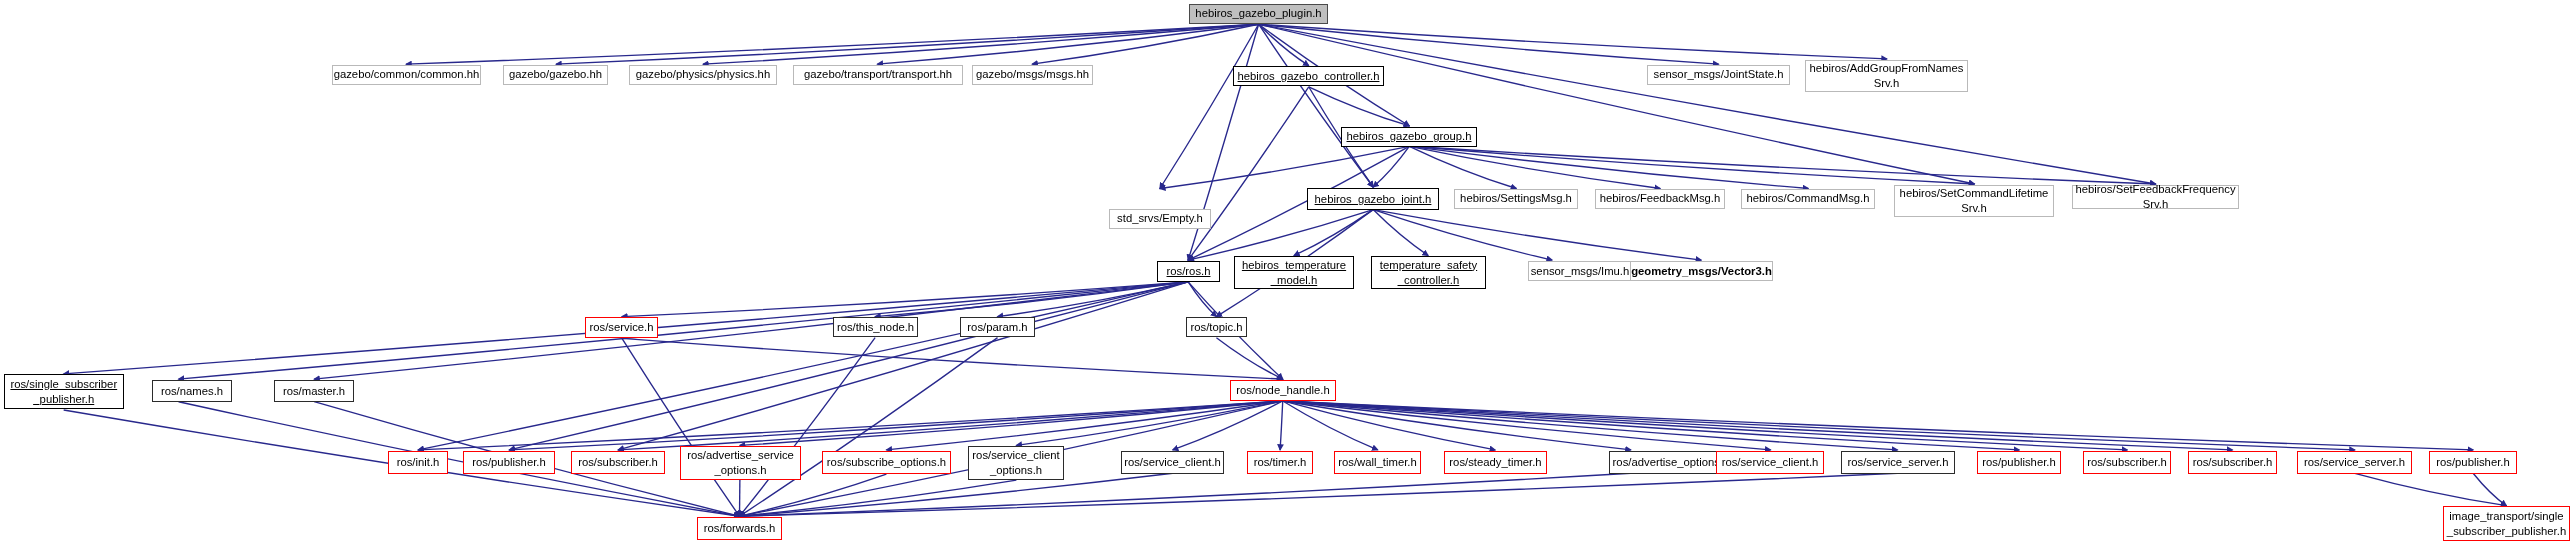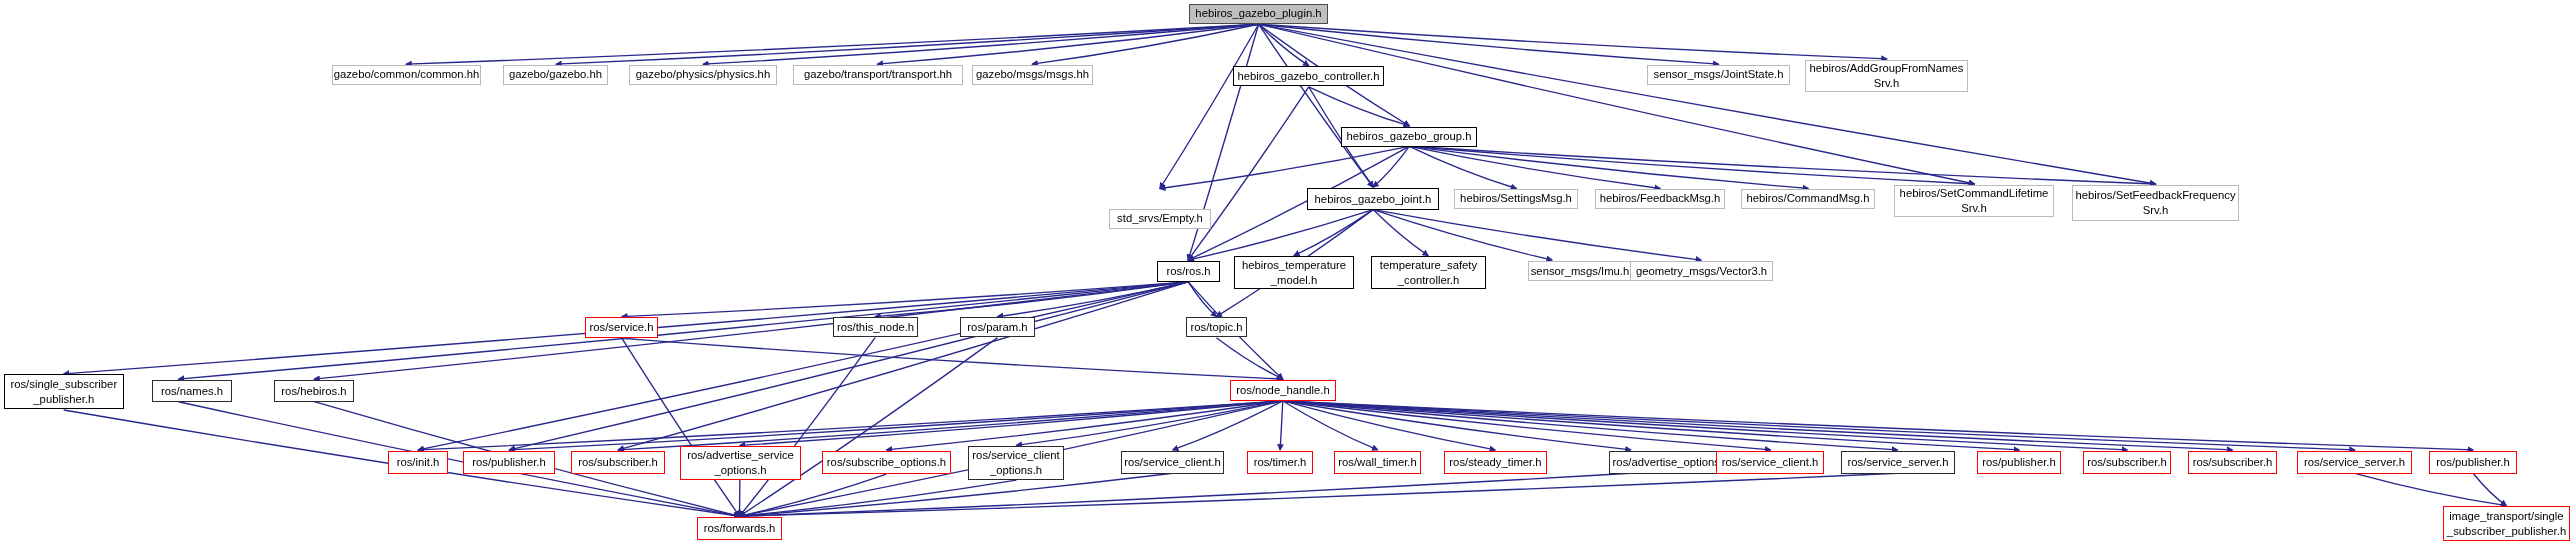--- a/index.html
+++ b/index.html
@@ -28,21 +28,21 @@
   .node .lbl {
     white-space: pre-line;
     text-align: center;
     font-size: 11.3px;
     line-height: 15px;
     color: #000000;
     padding: 4px 3px;
   }
   .node.gray  { border: 0.8px solid #b9b9b9; }
   .node.black { border: 0.8px solid #2b2b2b; }
-  .node.bold  { border: 1.5px solid #000000; }
+  .node.bold  { border: 1.5px solid #000000; text-decoration: underline; }
   .node.red   { border: 1.1px solid #ff0000; }
   .node.root  { border: 1.5px solid #4a4a4a; background: #bfbfbf; }
 </style>
 </head>
 <body>
 
 <div id="graph-canvas">
   <svg id="edge-layer" xmlns="http://www.w3.org/2000/svg" viewBox="0 0 3419 723">
     <defs>
       <marker id="arrow" markerWidth="9" markerHeight="9" refX="7.5" refY="4.5" orient="auto" markerUnits="userSpaceOnUse">
@@ -173,39 +173,39 @@
       <div class="node gray" style="left: 1595px; top: 189px; width: 130px; height: 19.6px;">
         <span class="lbl">hebiros/FeedbackMsg.h</span>
       </div>
       <div class="node gray" style="left: 1741px; top: 189px; width: 134px; height: 19.6px;">
         <span class="lbl">hebiros/CommandMsg.h</span>
       </div>
       <div class="node gray" style="left: 1894px; top: 185px; width: 160px; height: 32px;">
         <span class="lbl">hebiros/SetCommandLifetime
 Srv.h</span>
       </div>
-      <div class="node gray" style="left: 2072px; top: 185px; width: 167px; height: 36px;">
+      <div class="node gray" style="left: 2072px; top: 185px; width: 167px; height: 24px;">
         <span class="lbl">hebiros/SetFeedbackFrequency
 Srv.h</span>
       </div>
       <div class="node bold" style="left: 1157px; top: 261px; width: 63px; height: 21px;">
         <span class="lbl">ros/ros.h</span>
       </div>
       <div class="node bold" style="left: 1234px; top: 256px; width: 120px; height: 33px;">
         <span class="lbl">hebiros_temperature
 _model.h</span>
       </div>
       <div class="node bold" style="left: 1371px; top: 256px; width: 115px; height: 33px;">
         <span class="lbl">temperature_safety
 _controller.h</span>
       </div>
       <div class="node gray" style="left: 1500px; top: 261px; width: 104px; height: 20.3px; margin-left: 28px;">
         <span class="lbl">sensor_msgs/Imu.h</span>
       </div>
-      <div class="node gray" style="left: 1630px; top: 261px; width: 143px; height: 20.3px;">
+      <div class="node gray" style="left: 1630px; top: 261px; width: 143px; height: 20.3px; font-weight: bold;">
         <span class="lbl">geometry_msgs/Vector3.h</span>
       </div>
       <div class="node red" style="left: 585px; top: 317px; width: 73px; height: 21px;">
         <span class="lbl">ros/service.h</span>
       </div>
       <div class="node black" style="left: 833px; top: 317px; width: 85px; height: 20.3px;">
         <span class="lbl">ros/this_node.h</span>
       </div>
       <div class="node black" style="left: 960px; top: 317px; width: 75px; height: 20.3px;">
         <span class="lbl">ros/param.h</span>
@@ -214,21 +214,21 @@
         <span class="lbl">ros/topic.h</span>
       </div>
       <div class="node bold" style="left: 3.8px; top: 374px; width: 120px; height: 35px;">
         <span class="lbl">ros/single_subscriber
 _publisher.h</span>
       </div>
       <div class="node black" style="left: 139px; top: 380px; width: 80px; height: 22px; margin-left: 13px;">
         <span class="lbl">ros/names.h</span>
       </div>
       <div class="node black" style="left: 274px; top: 380px; width: 80px; height: 22px;">
-        <span class="lbl">ros/hebiros.h</span>
+        <span class="lbl">ros/master.h</span>
       </div>
       <div class="node red" style="left: 1230px; top: 380px; width: 106px; height: 21px;">
         <span class="lbl">ros/node_handle.h</span>
       </div>
       <div class="node red" style="left: 388px; top: 451px; width: 60px; height: 23.4px;">
         <span class="lbl">ros/init.h</span>
       </div>
       <div class="node red" style="left: 463px; top: 451px; width: 92px; height: 23.4px;">
         <span class="lbl">ros/publisher.h</span>
       </div>

